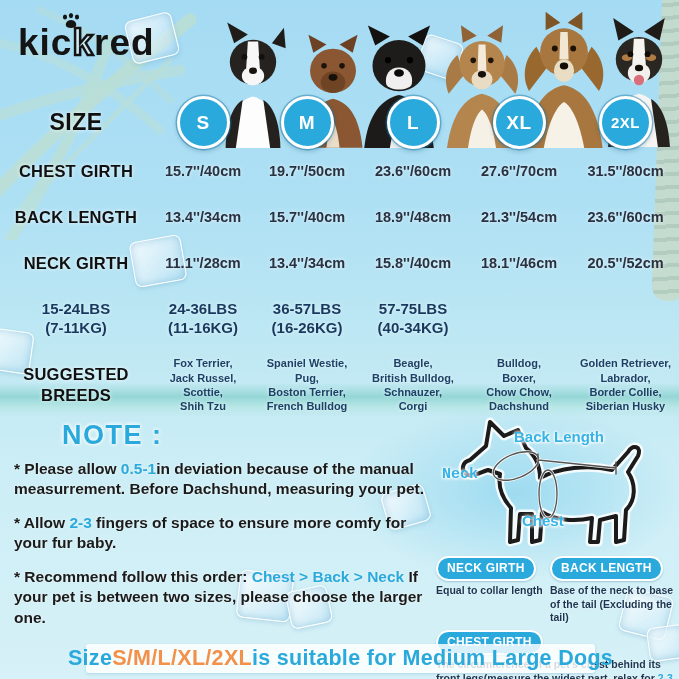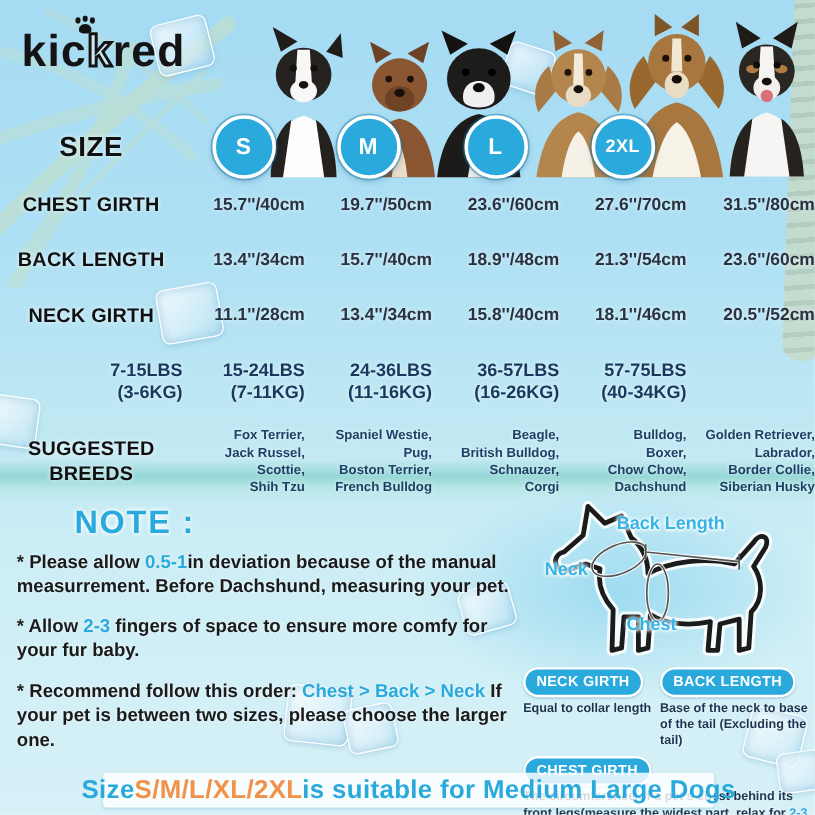--- a/index.html
+++ b/index.html
@@ -28,42 +28,42 @@
   .logo .paw{position:absolute;left:43px;top:-11px;}
   
   .dog{position:absolute;z-index:1;}
   
   .size-table{position:absolute;left:0;top:96px;right:0;z-index:2;display:flex;flex-direction:column;}
   .t-row{display:grid;grid-template-columns:152px 102px 106px 106px 106px 107px;align-items:center;}
   .r-header{height:52px;} .r-girth{height:46px;} .r-weight{height:64px;} .r-breeds{height:70px;}
   .t-label{font-weight:800;font-size:16.5px;color:#101010;text-align:center;white-space:pre-line;
     line-height:1.25;letter-spacing:.2px;text-shadow:0 0 4px rgba(255,255,255,.8);}
   .size-title{font-size:23px;letter-spacing:.5px;}
-  .t-cell{font-size:14.5px;font-weight:bold;color:#2a3140;text-align:right;white-space:pre-line;
+  .t-cell{font-size:14.5px;font-weight:bold;color:#2a3140;text-align:center;white-space:pre-line;
     text-shadow:0 0 4px rgba(255,255,255,.7);}
   .cell-weight{font-size:15px;color:#17395e;line-height:1.3;}
   .cell-breeds{font-size:11px;color:#1d4066;line-height:1.3;}
   .size-circle{width:47px;height:47px;border-radius:50%;background:#2aa9dc;border:3px solid #fff;
     box-shadow:0 0 0 1.5px rgba(25,125,170,.45),0 2px 5px rgba(0,70,110,.3);
     display:flex;align-items:center;justify-content:center;justify-self:center;
     color:#fff;font-weight:800;font-size:19px;letter-spacing:.5px;}
   .size-circle.small-text{font-size:15px;}
   
   .note{position:absolute;left:14px;top:420px;width:420px;z-index:2;}
   .note-heading{color:#2aa9dc;font-size:27px;font-weight:800;letter-spacing:1.5px;
     text-shadow:0 0 4px #fff,0 0 4px #fff;margin-bottom:8px;padding-left:48px;}
   .note p{margin:0 0 13px 0;font-size:15.5px;font-weight:bold;color:#1b1b1b;line-height:1.32;
     text-shadow:0 0 3px rgba(255,255,255,.65);}
   .accent{color:#2aa9dc;}
   
   .diagram{position:absolute;left:436px;top:408px;width:238px;height:148px;z-index:2;}
   .diagram svg{position:absolute;left:0;top:0;}
   .dg-label{position:absolute;color:#35b4e6;font-weight:800;font-size:15px;
     text-shadow:0 0 3px #fff,0 0 4px #fff,0 1px 3px #fff;}
-  .lbl-back{left:78px;top:20px;} .lbl-neck{left:18px;top:58px;} .lbl-chest{left:86px;top:104px;}
+  .lbl-back{left:78px;top:20px;} .lbl-neck{left:6px;top:58px;font-family:Liberation Mono, monospace;} .lbl-chest{left:86px;top:104px;}
   
   .defs{position:absolute;left:436px;top:556px;width:242px;z-index:2;}
   .defs-grid{display:grid;grid-template-columns:110px 132px;column-gap:4px;}
   .badge{display:inline-block;background:#2aa9dc;color:#fff;font-weight:800;font-size:12px;
     letter-spacing:.3px;padding:3px 9px 4px;border-radius:13px;border:2px solid #fff;
     box-shadow:0 1px 2px rgba(0,80,120,.25);white-space:nowrap;}
   .def-text{font-size:10.5px;font-weight:bold;color:#1c3550;line-height:1.3;margin-top:3px;
     text-shadow:0 0 3px rgba(255,255,255,.7);}
   .chest-def{margin-top:5px;}
   
@@ -191,20 +191,21 @@
     <circle cx="60" cy="48" r="3.4" fill="#120d08"></circle>
   <ellipse cx="50" cy="64" rx="4.8" ry="3.8" fill="#141008"></ellipse>
 </svg>
 
 <div class="size-table">
   <div class="t-row r-header">
     <div class="t-label size-title">SIZE</div>
     <div class="size-circle">S</div>
     <div class="size-circle">M</div>
     <div class="size-circle">L</div>
+    <div class="size-circle">XL</div>
     <div class="size-circle small-text">2XL</div>
   </div>
   <div class="t-row r-girth">
     <div class="t-label">CHEST GIRTH</div>
     <div class="t-cell">15.7''/40cm</div>
     <div class="t-cell">19.7''/50cm</div>
     <div class="t-cell">23.6''/60cm</div>
     <div class="t-cell">27.6''/70cm</div>
     <div class="t-cell">31.5''/80cm</div>
   </div>
@@ -218,22 +219,20 @@
   </div>
   <div class="t-row r-girth">
     <div class="t-label">NECK GIRTH</div>
     <div class="t-cell">11.1''/28cm</div>
     <div class="t-cell">13.4''/34cm</div>
     <div class="t-cell">15.8''/40cm</div>
     <div class="t-cell">18.1''/46cm</div>
     <div class="t-cell">20.5''/52cm</div>
   </div>
   <div class="t-row r-weight">
-    <div class="t-cell cell-weight">7-15LBS
-(3-6KG)</div>
     <div class="t-cell cell-weight">15-24LBS
 (7-11KG)</div>
     <div class="t-cell cell-weight">24-36LBS
 (11-16KG)</div>
     <div class="t-cell cell-weight">36-57LBS
 (16-26KG)</div>
     <div class="t-cell cell-weight">57-75LBS
 (40-34KG)</div>
   </div>
   <div class="t-row r-breeds">

